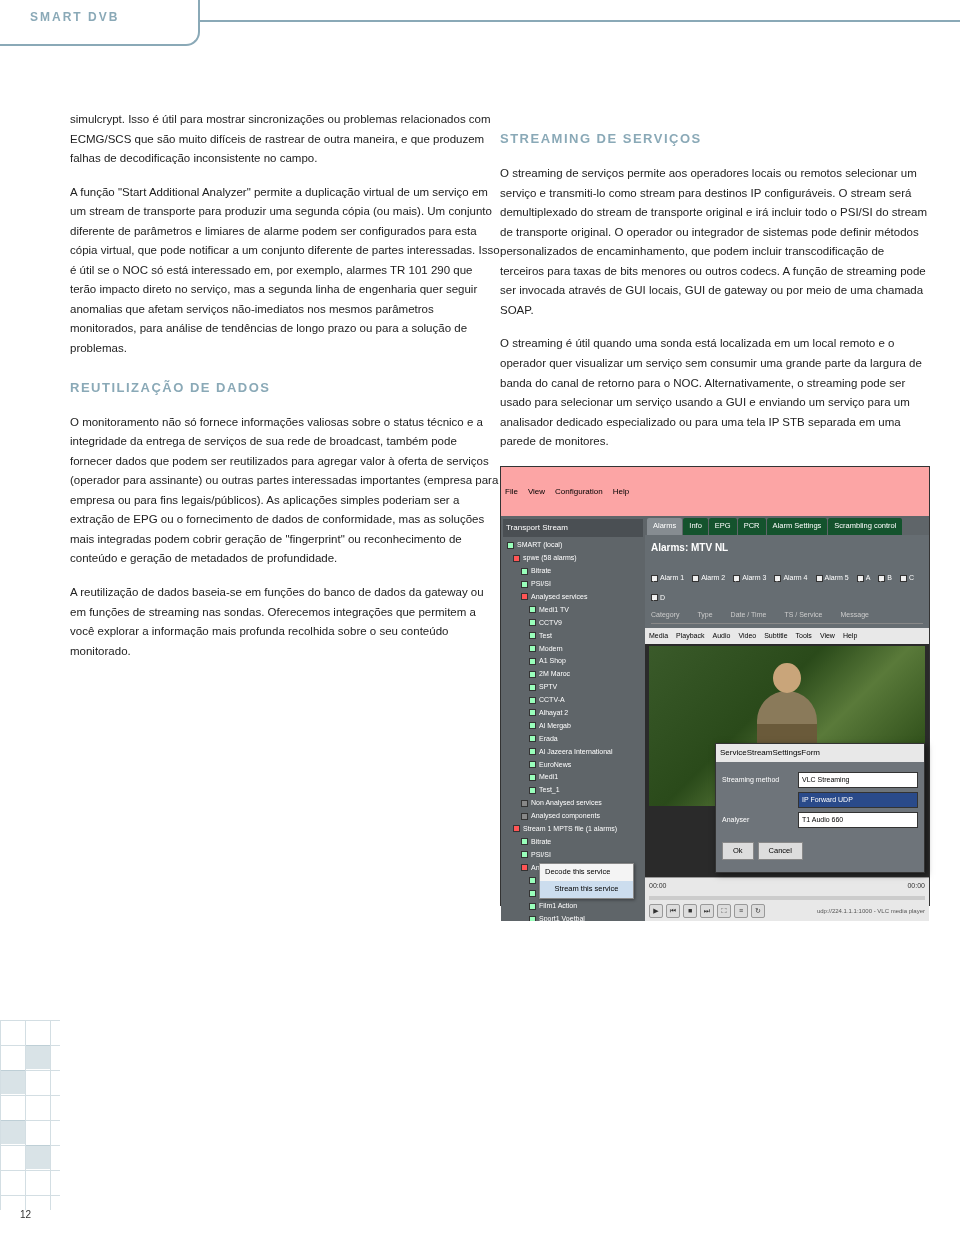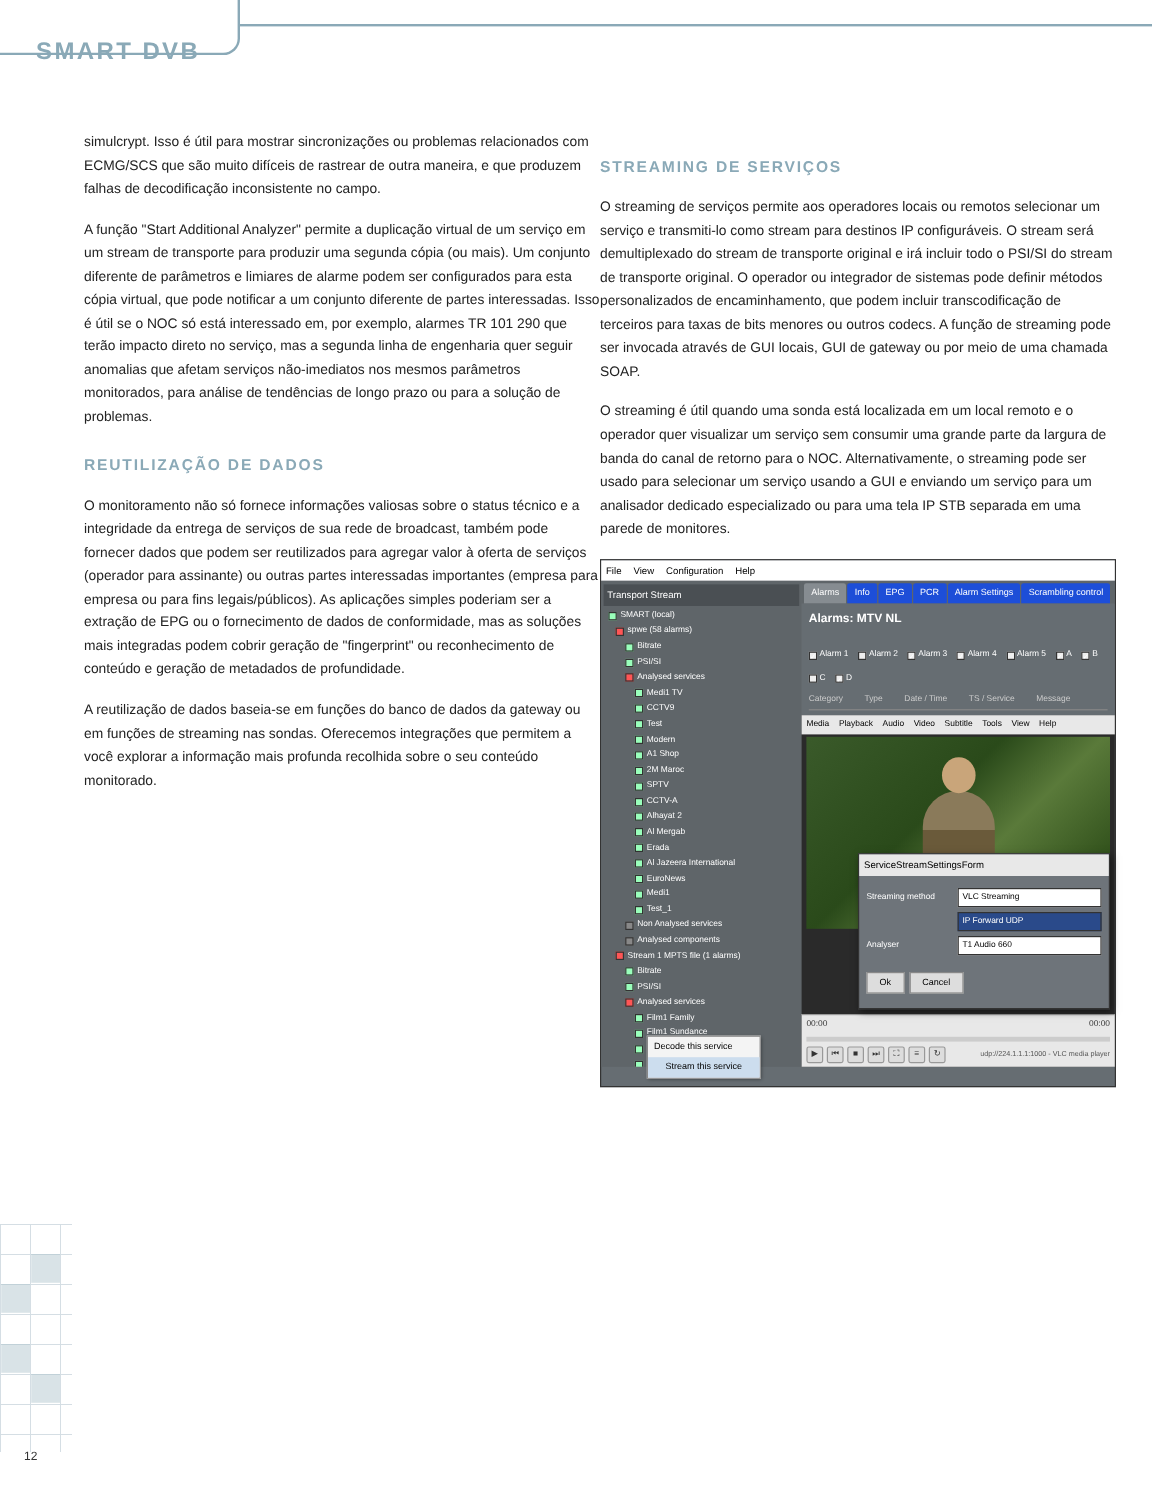--- a/index.html
+++ b/index.html
@@ -19,23 +19,22 @@
     border-right: 2px solid #8aa9b7;
     border-bottom: 2px solid #8aa9b7;
     border-bottom-right-radius: 14px;
     display: flex; align-items: flex-start;
     padding: 10px 0 0 30px;
   }
   .header-tab span {
     font-family: "Arial Black", Arial, sans-serif;
     font-weight: 900;
     letter-spacing: 2px;
-    font-size: 20px;
+    font-size: 12px;
     color: #8aa9b7;
-    margin-top: 22px;
   }
   .header-line {
     position: absolute;
     top: 20px; left: 200px; right: 0;
     height: 2px;
     background: #8aa9b7;
   }
   .content {
     position: absolute;
     top: 110px; left: 70px; right: 30px;
@@ -54,29 +53,29 @@
   .screenshot {
     margin-top: 10px;
     width: 430px;
     height: 440px;
     background: #666d72;
     position: relative;
     border: 1px solid #333;
     font-family: Tahoma, sans-serif;
   }
   .ss-menubar {
-    background: #ffffff;
+    background: #fca5a5;
     color: #000;
     font-size: 8px;
-    padding: 2px 4px;
+    padding: 18px 4px;
     display: flex; gap: 10px;
   }
   .ss-body { display: flex; height: 405px; }
   .ss-tree {
-    width: 167px;
+    width: 144px;
     background: #5f6569;
     color: #fff;
     font-size: 7px;
     padding: 3px 2px;
     overflow: hidden;
   }
   .ss-tree-title {
     background: #4a4f53;
     padding: 2px 3px;
     font-size: 8px;
@@ -89,21 +88,21 @@
   .chk { width:7px; height:7px; background:#9fb; border:1px solid #333; flex-shrink:0; }
   .chk.w { background:#f55; }
   .chk.g { background:#888; }
   .ss-right { flex: 1; display: flex; flex-direction: column; }
   .ss-tabs {
     background: #5f6569;
     display: flex; gap: 1px;
     padding: 2px 2px 0 2px;
     font-size: 7.5px;
   }
-  .ss-tab { background: #1d4ed8; color:#fff; padding: 2px 6px; border-radius: 2px 2px 0 0; }
+  .ss-tab { background: #14532d; color:#fff; padding: 2px 6px; border-radius: 2px 2px 0 0; }
   .ss-tab.active { background: #868c91; }
   .ss-alarms {
     background: #666d72;
     color: #fff;
     padding: 4px 6px;
     flex-shrink: 0;
   }
   .ss-alarms-title { font-size: 10px; font-weight: bold; margin-bottom: 16px; }
   .ss-alarm-row { display:flex; gap:8px; font-size:7px; flex-wrap: wrap; margin-bottom:3px;}
   .acb { display:flex; align-items:center; gap:2px; }

